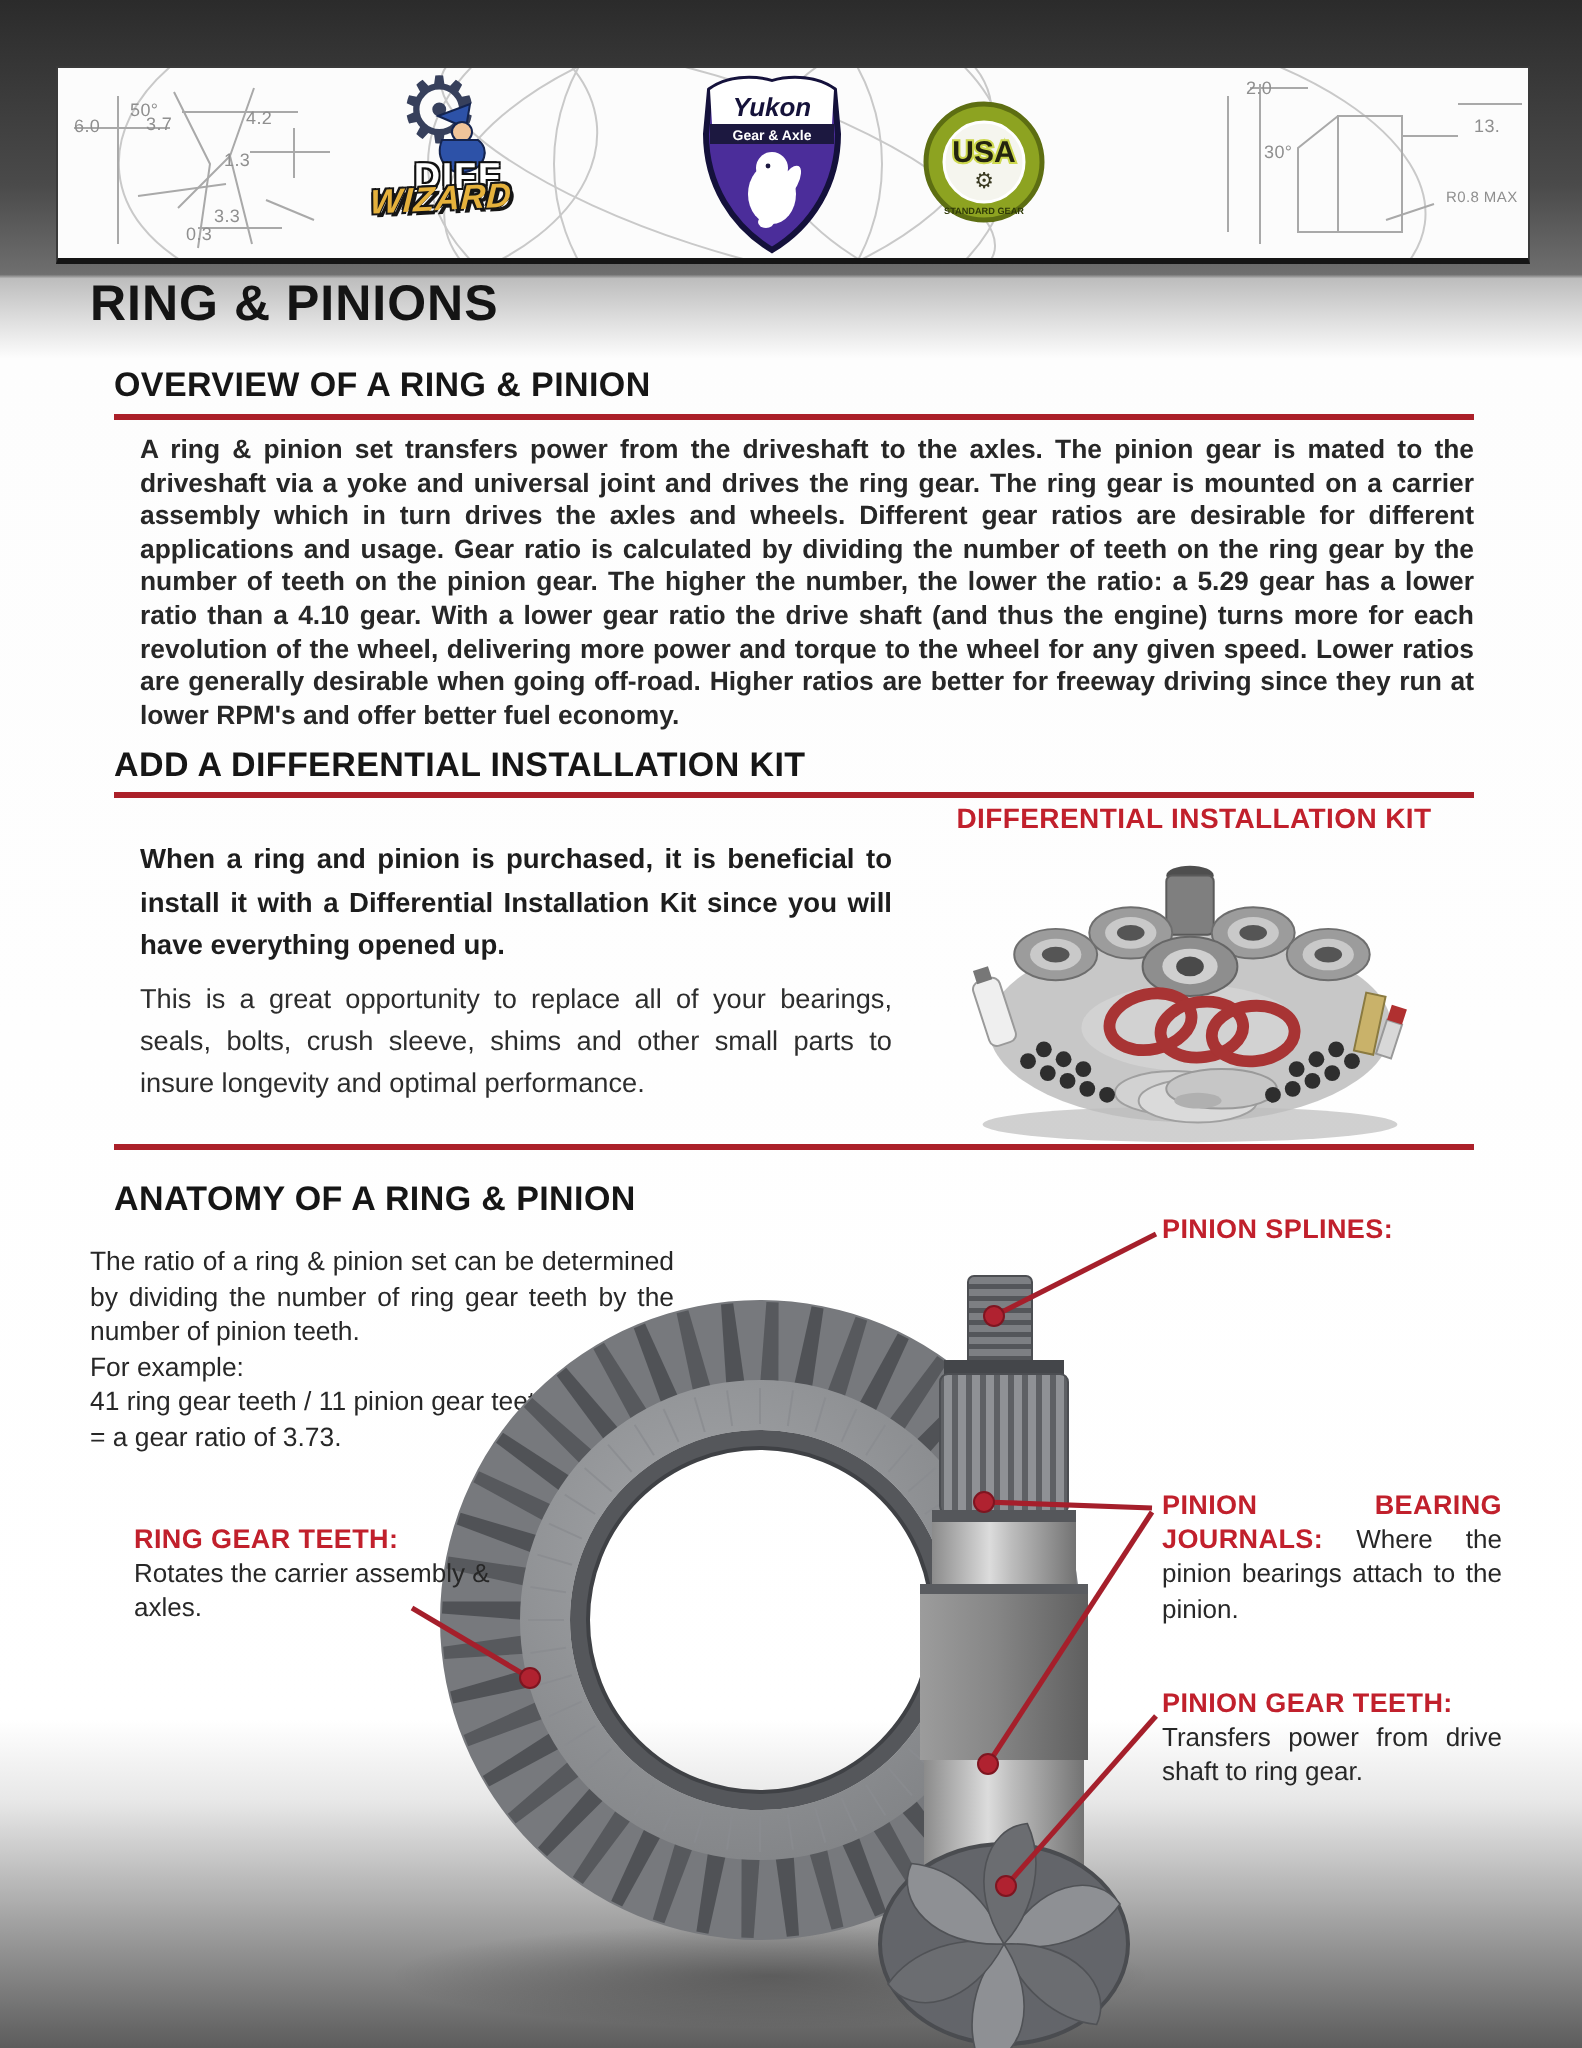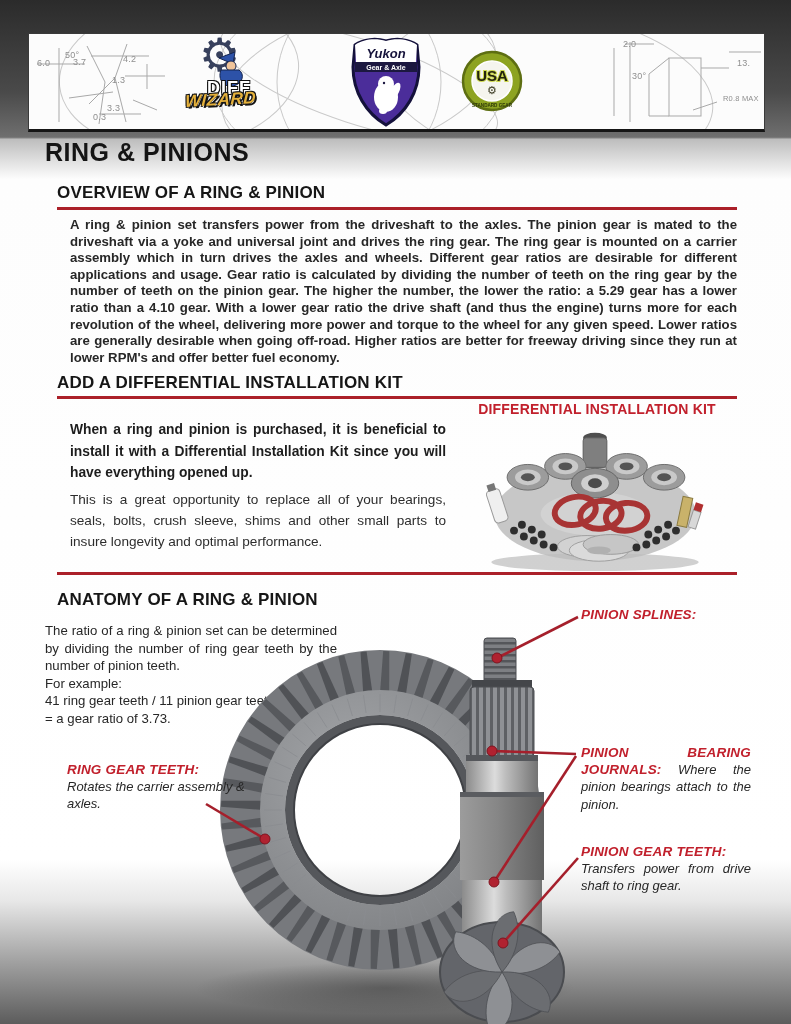--- a/index.html
+++ b/index.html
@@ -33,21 +33,21 @@
   .section-h{font-size:17px;font-weight:800;color:#161616;letter-spacing:.2px;}
   .rule{height:3px;background:#ab2029;}
   .body-text{font-size:13.2px;line-height:16.6px;text-align:justify;color:#272727;font-weight:bold;}
   #overview-body{left:70px;top:217px;width:667px;}
   #kit-para1{left:70px;top:419px;width:376px;font-size:13.8px;line-height:21.5px;font-weight:700;text-align:justify;color:#1d1d1d;}
   #kit-para2{left:70px;top:489px;width:376px;font-size:13.6px;line-height:21px;text-align:justify;color:#2d2d2d;}
   #kit-label{left:452px;top:401px;width:290px;text-align:center;font-size:14px;font-weight:800;color:#c1202c;letter-spacing:.2px;}
   
   #anatomy-intro{left:45px;top:622px;width:292px;font-size:13.2px;line-height:17.6px;color:#272727;}
   #anatomy-intro .j{text-align:justify;}
-  .callout{position:absolute;font-size:13px;line-height:17.2px;color:#272727;font-style:italic;}
+  .callout{position:absolute;font-size:13px;line-height:17.2px;color:#272727;}
   .co-label{font-weight:800;color:#c1202c;font-size:13.5px;letter-spacing:.2px;}
   #co-ring{left:67px;top:761px;width:182px;}
   #co-splines{left:581px;top:606px;width:167px;}
   #co-splines .txt,#co-journals{text-align:justify;}
   #co-journals{left:581px;top:744px;width:170px;}
   #co-teeth{left:581px;top:843px;width:170px;}
   #co-teeth .txt{text-align:justify;}
   #gear-art{left:0;top:0;pointer-events:none;}
 </style>
 </head>

